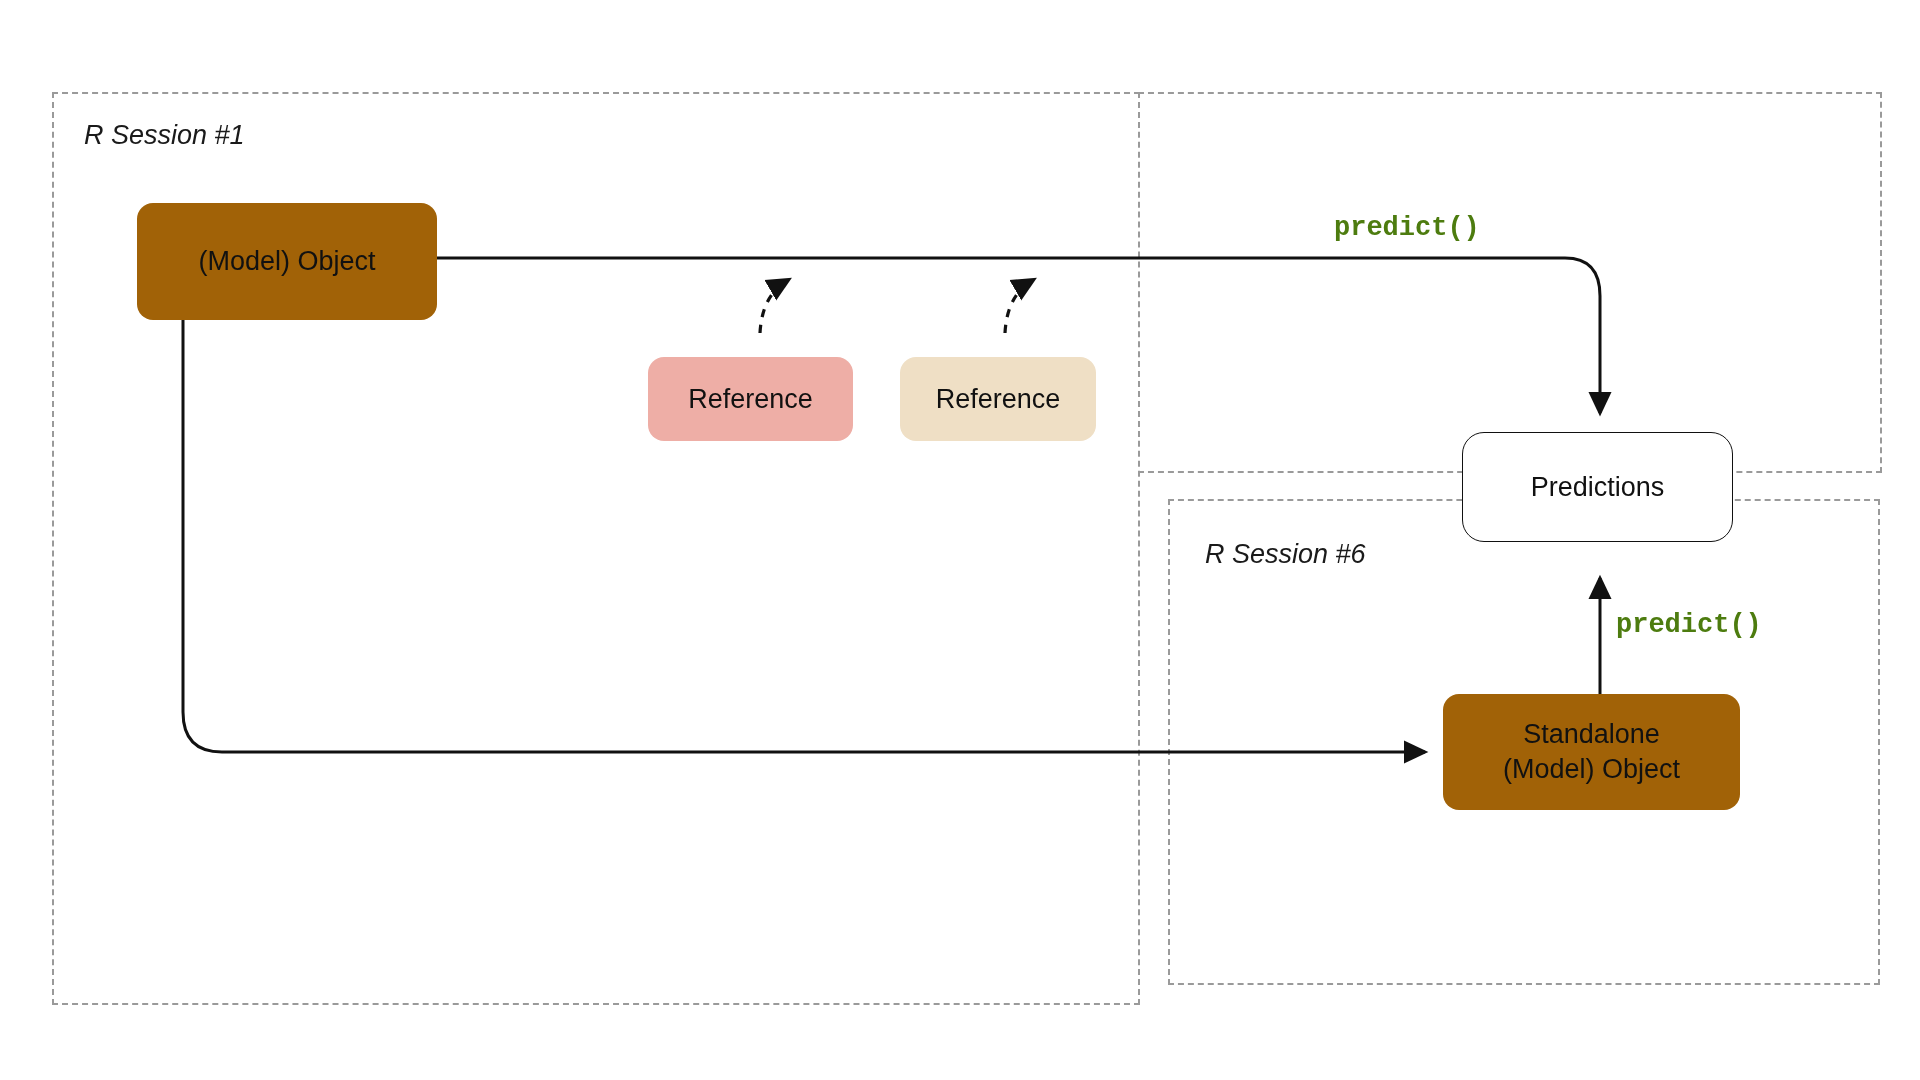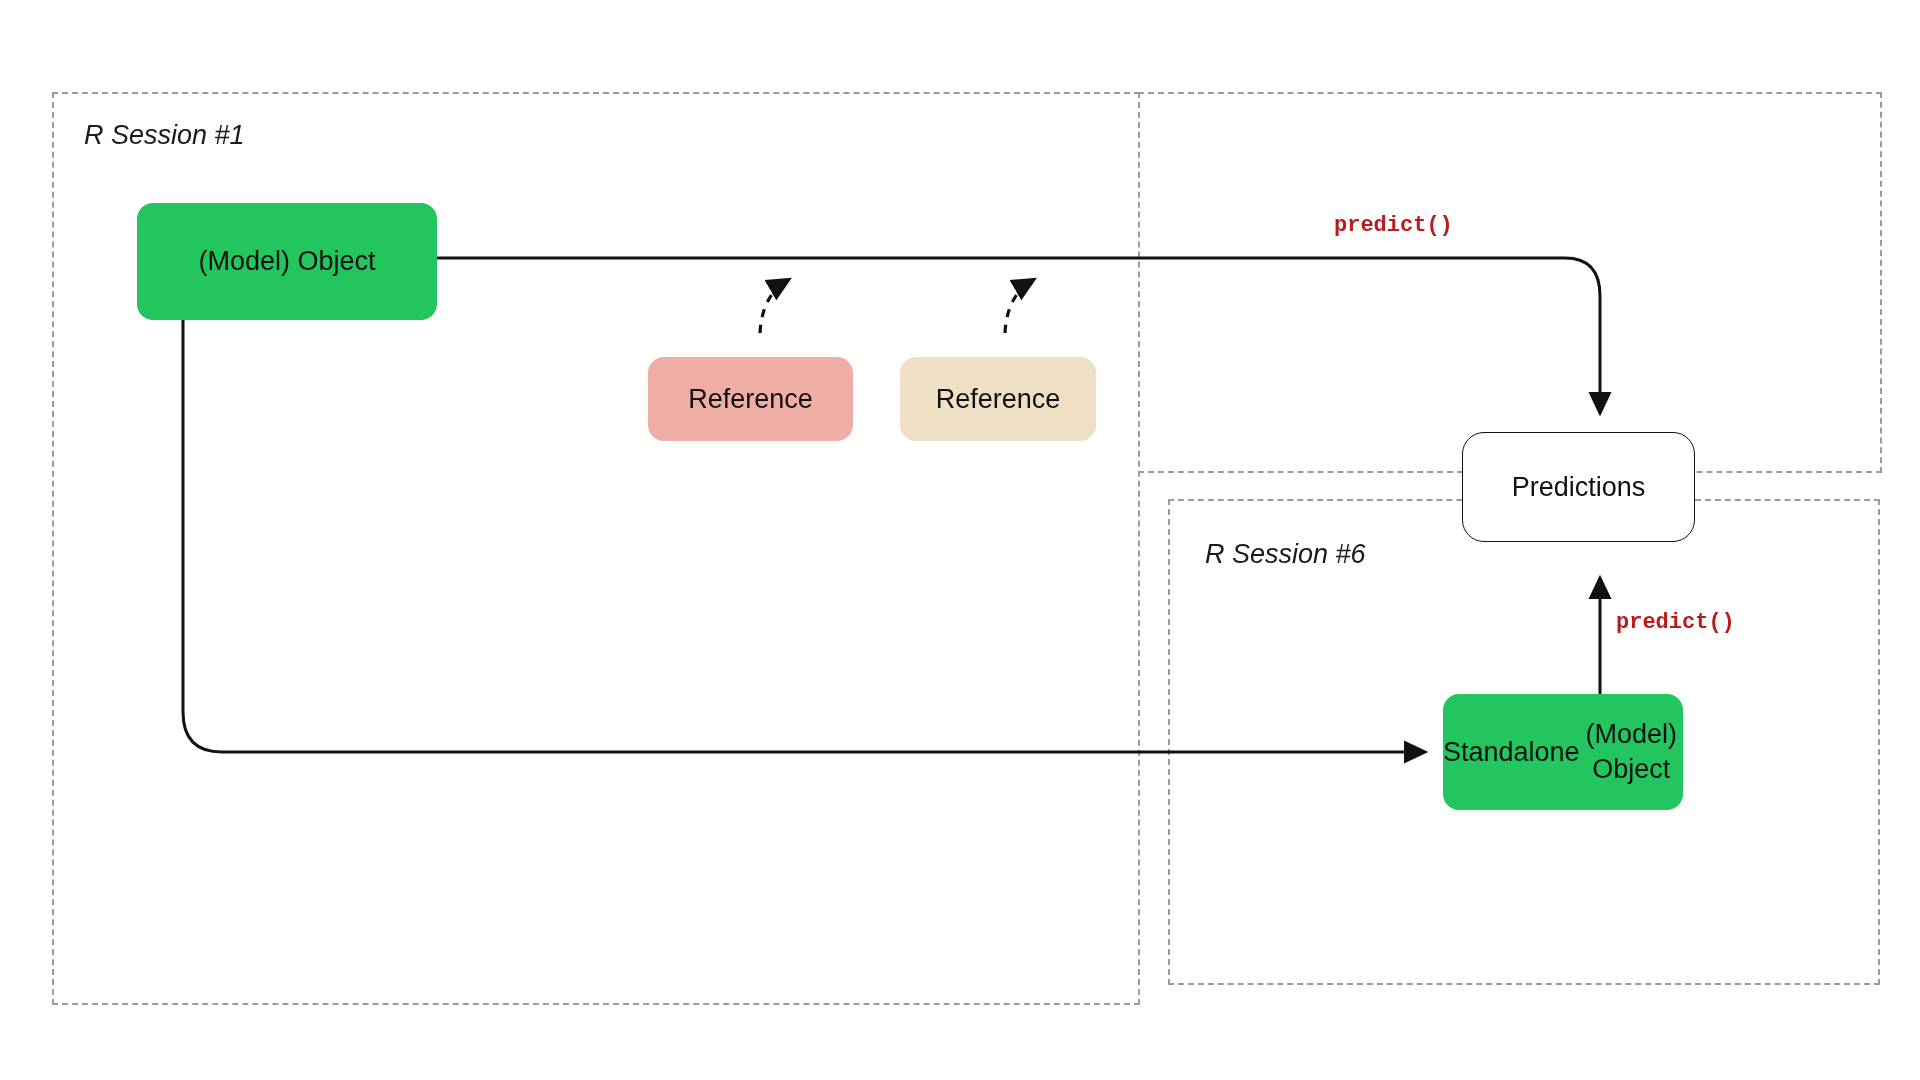--- a/index.html
+++ b/index.html
@@ -53,41 +53,41 @@
     align-items: center;
     justify-content: center;
     text-align: center;
     border-radius: 16px;
     font-size: 27px;
     color: #111111;
     line-height: 1.28;
     z-index: 4;
   }
   .node-model {
-    background: #22c55e;
+    background: #a16207;
   }
   .node-ref-red {
     background: #eeaea6;
   }
   .node-ref-tan {
     background: #efdfc5;
   }
   .node-predictions {
     background: #ffffff;
     border: 1.6px solid #111111;
     border-radius: 22px;
     z-index: 5;
   }
 
   .edge-label {
     position: absolute;
     font-family: "Liberation Mono", monospace;
-    font-size: 22px;
+    font-size: 27px;
     font-weight: 700;
-    color: #b91c1c;
+    color: #4d7c0f;
     white-space: nowrap;
     z-index: 4;
   }
 </style>
 </head>
 <body>
 
 <div id="stage">
 
   <div class="session-box" style="left:52px; top:92px; width:1088px; height:913px;"></div>
@@ -120,23 +120,23 @@
 
     <path d="M 1005 333 Q 1007 295 1033 280" fill="none" stroke="#111111" stroke-width="3.2" stroke-dasharray="8 8" marker-end="url(#arrowDashed)"></path>
   </svg>
 
   <div class="node node-model" style="left:137px; top:203px; width:300px; height:117px;">(Model) Object</div>
 
   <div class="node node-ref-red" style="left:648px; top:357px; width:205px; height:84px;">Reference</div>
 
   <div class="node node-ref-tan" style="left:900px; top:357px; width:196px; height:84px;">Reference</div>
 
-  <div class="node node-predictions" style="left:1462px; top:432px; width:233px; height:110px;">Predictions</div>
+  <div class="node node-predictions" style="left:1462px; top:432px; width:271px; height:110px;">Predictions</div>
 
-  <div class="node node-model" style="left:1443px; top:694px; width:240px; height:116px; flex-direction:row;">
+  <div class="node node-model" style="left:1443px; top:694px; width:297px; height:116px; flex-direction:column;">
     <span>Standalone</span>
     <span>(Model) Object</span>
   </div>
 
   <div class="edge-label" style="left:1334px; top:213px;">predict()</div>
 
   <div class="edge-label" style="left:1616px; top:610px;">predict()</div>
 
 </div>
 

